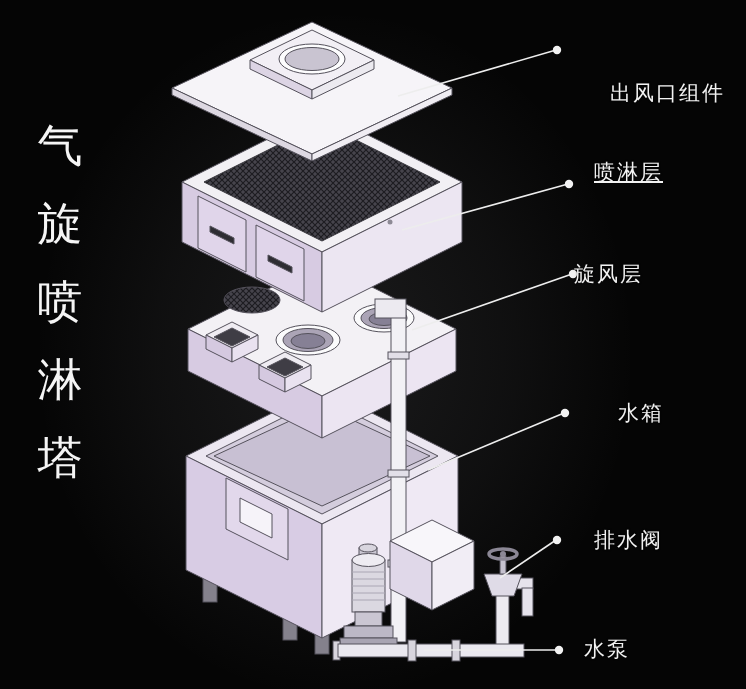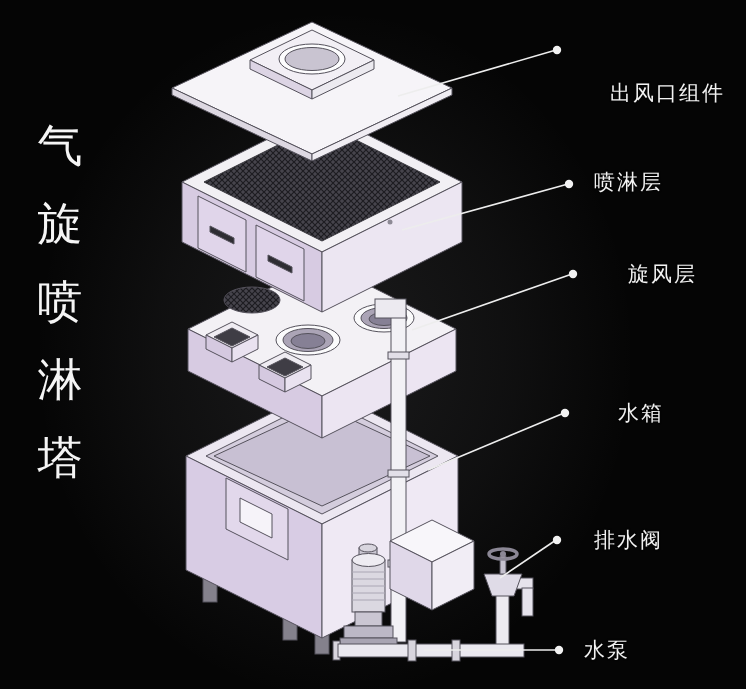--- a/index.html
+++ b/index.html
@@ -174,19 +174,19 @@
 
   <div class="vertical-title">
     <span>气</span>
     <span>旋</span>
     <span>喷</span>
     <span>淋</span>
     <span>塔</span>
   </div>
 
   <div class="part-label" style="left:610px;top:39px;margin-top:43px;">出风口组件</div>
-  <div class="part-label" style="left:594px;top:171px;">喷淋层</div>
-  <div class="part-label" style="left:628px;top:263px;">旋风层</div>
+  <div class="part-label" style="left:594px;top:161px;text-decoration:underline;">喷淋层</div>
+  <div class="part-label" style="left:574px;top:263px;">旋风层</div>
   <div class="part-label" style="left:618px;top:402px;">水箱</div>
   <div class="part-label" style="left:594px;top:529px;">排水阀</div>
-  <div class="part-label" style="left:584px;top:639px;">水泵</div>
+  <div class="part-label" style="left:584px;top:639px;font-family:Liberation Mono, monospace;">水泵</div>
 
 </div>
 
 </body></html>

